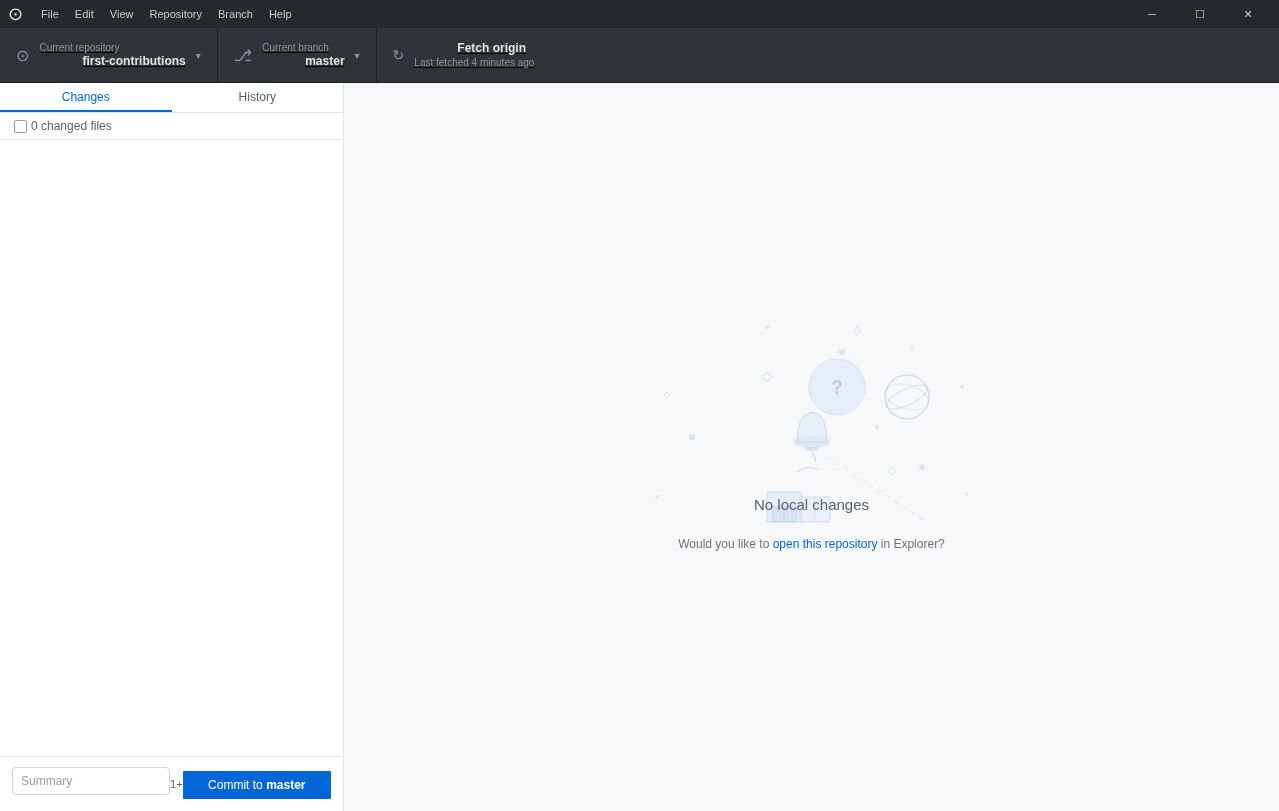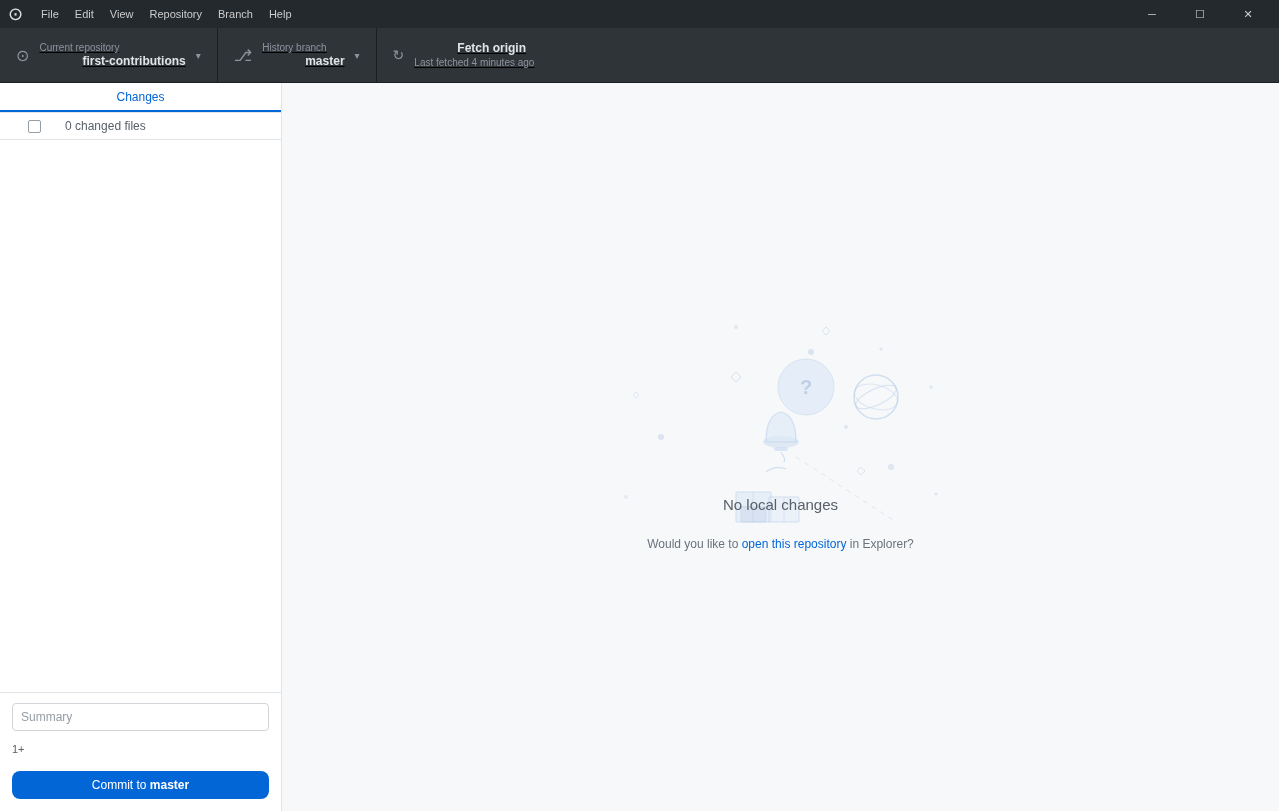--- a/index.html
+++ b/index.html
@@ -113,21 +113,21 @@
 
     
     .main-layout {
       display: flex;
       flex: 1;
       overflow: hidden;
     }
 
     
     .sidebar {
-      width: 282px;
+      width: 344px;
       background: #fff;
       display: flex;
       flex-direction: column;
       border-right: 1px solid #e1e4e8;
       flex-shrink: 0;
     }
 
     
     .tabs {
       display: flex;
@@ -147,23 +147,23 @@
     .tab.active {
       color: #0366d6;
       border-bottom: 2px solid #0366d6;
       font-weight: 500;
     }
 
     
     .changed-files-header {
       display: flex;
       align-items: center;
-      padding: 6px 28px;
+      padding: 6px 14px;
       border-bottom: 1px solid #e1e4e8;
-      gap: 24px;
+      gap: 4px;
     }
     .checkbox {
       width: 13px;
       height: 13px;
       border: 1px solid #959da5;
       border-radius: 2px;
       background: white;
       display: flex;
       align-items: center;
       justify-content: center;
@@ -179,22 +179,22 @@
     .file-list {
       flex: 1;
       overflow-y: auto;
     }
 
     
     .commit-area {
       border-top: 1px solid #e1e4e8;
       padding: 10px 12px;
       display: flex;
-      flex-direction: column;
-      gap: 10px;
+      flex-direction: row;
+      gap: 0;
     }
     .summary-input {
       width: 100%;
       height: 28px;
       border: 1px solid #d1d5da;
       border-radius: 4px;
       padding: 4px 8px;
       font-size: 12px;
       color: #586069;
       outline: none;
@@ -224,21 +224,21 @@
       border: none;
       padding: 2px 0;
     }
 
     .commit-btn {
       width: 100%;
       height: 28px;
       background: #0366d6;
       color: white;
       border: none;
-      border-radius: 8px;
+      border-radius: 1px;
       font-size: 12px;
       cursor: pointer;
       margin: 4px 0 2px 0;
     }
     .commit-btn strong { font-weight: 700; }
 
     
     .content-area {
       flex: 1;
       background: #f6f8fa;
@@ -311,41 +311,42 @@
     <div class="toolbar-text">
       <span class="toolbar-label">Current repository</span>
       <span class="toolbar-value">first-contributions</span>
     </div>
     <span class="toolbar-chevron">▾</span>
   </div>
 
   <div class="toolbar-section">
     <span class="toolbar-icon">⎇</span>
     <div class="toolbar-text">
-      <span class="toolbar-label">History branch</span>
+      <span class="toolbar-label">Current branch</span>
       <span class="toolbar-value">master</span>
     </div>
     <span class="toolbar-chevron">▾</span>
   </div>
 
   <div class="toolbar-section fetch-section">
     <span class="toolbar-fetch-icon">↻</span>
     <div class="toolbar-text">
       <span class="toolbar-value">Fetch origin</span>
       <span class="toolbar-label">Last fetched 4 minutes ago</span>
     </div>
   </div>
 </div>
 
 <div class="main-layout">
 
   <div class="sidebar">
 
     <div class="tabs">
       <div class="tab active">Changes</div>
+      <div class="tab">History</div>
     </div>
 
     <div class="changed-files-header">
       <div class="checkbox"></div>
       <span class="changed-count">0 changed files</span>
     </div>
 
     <div class="file-list"></div>
 
     <div class="commit-area">

